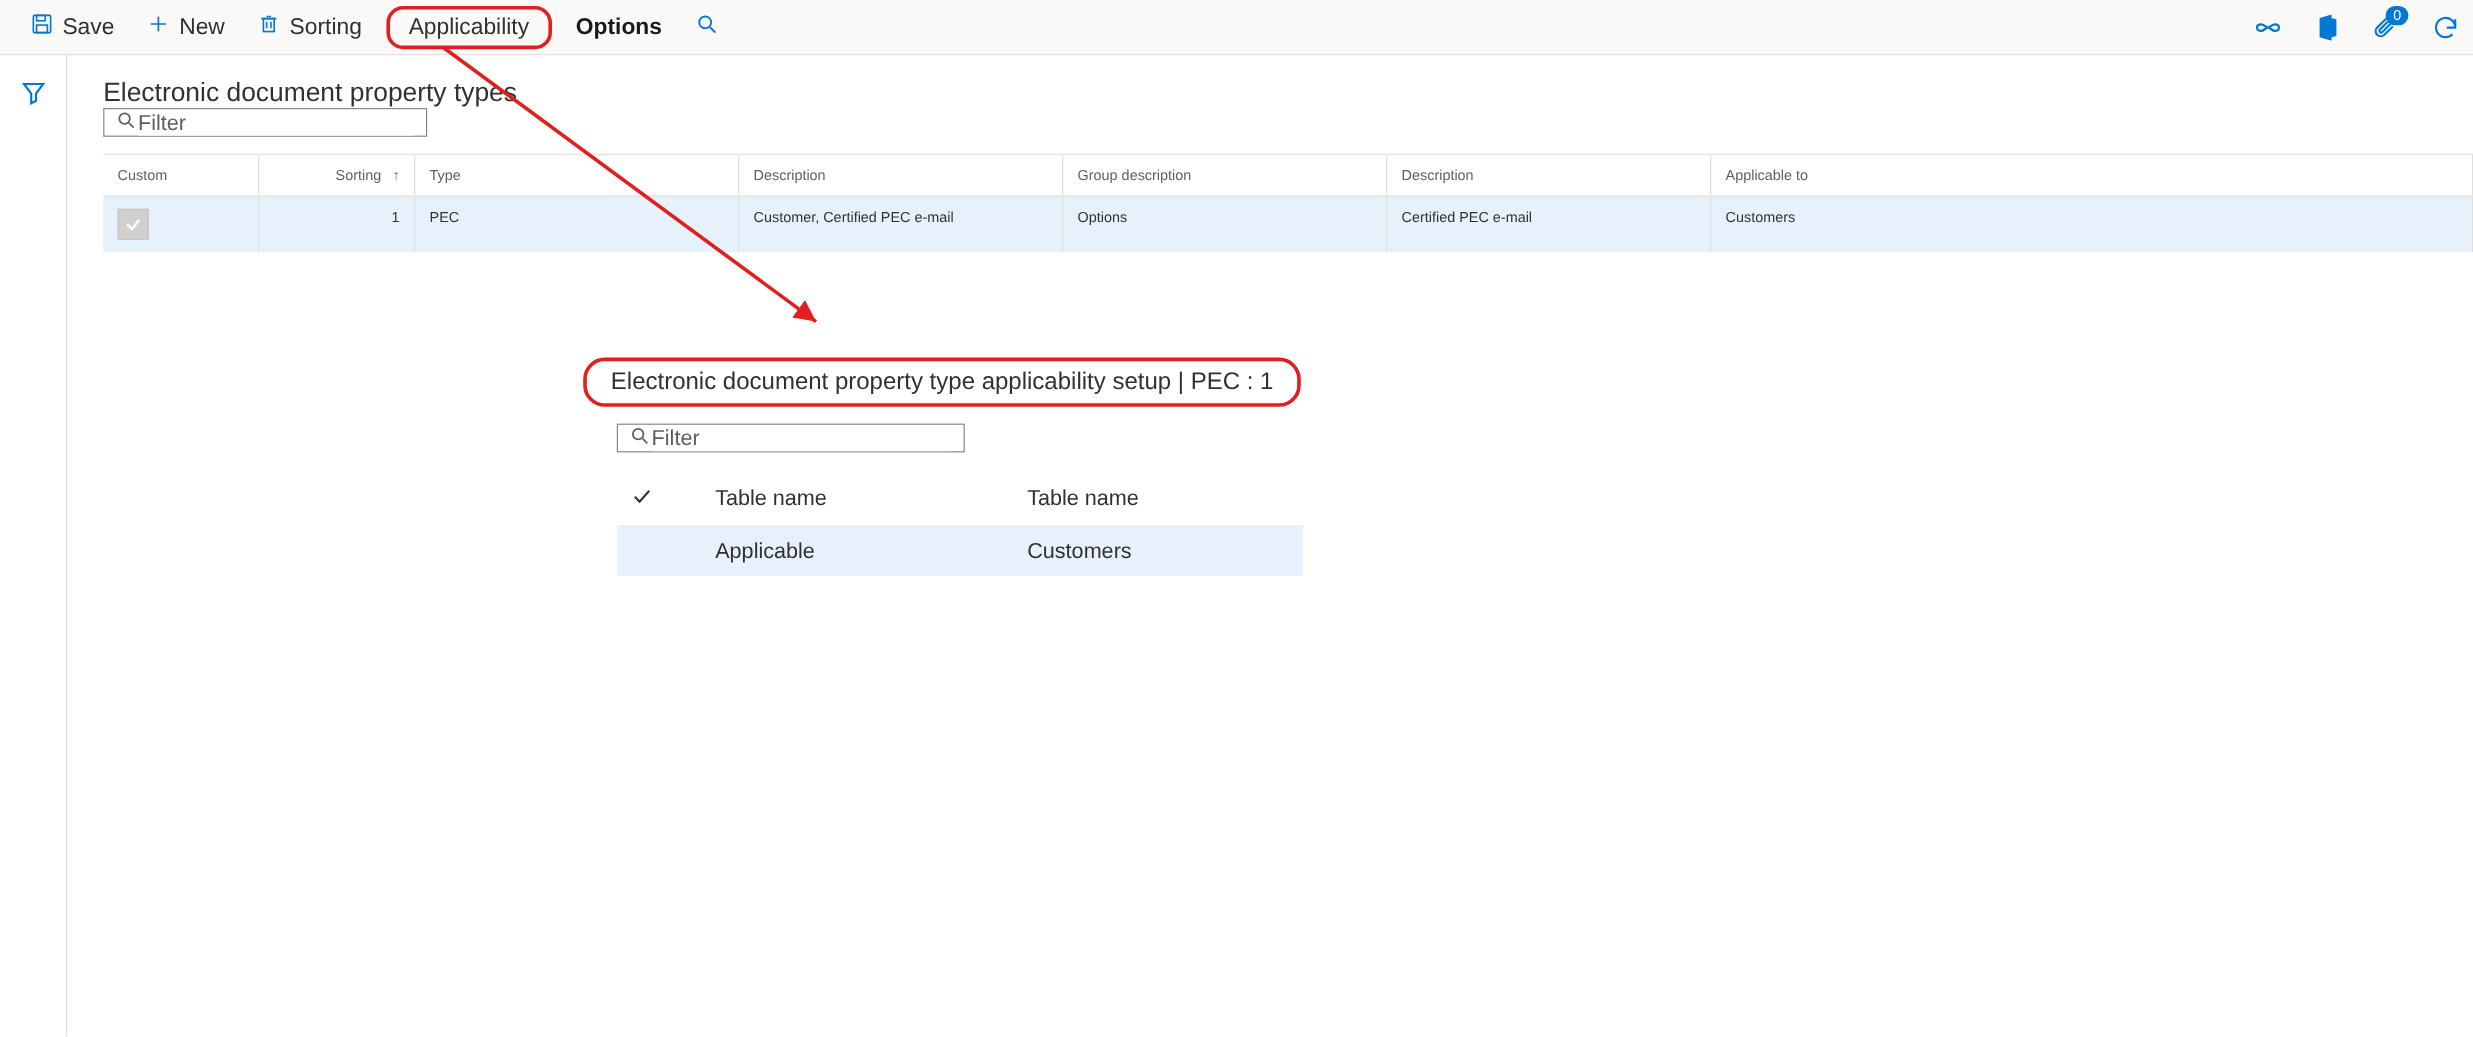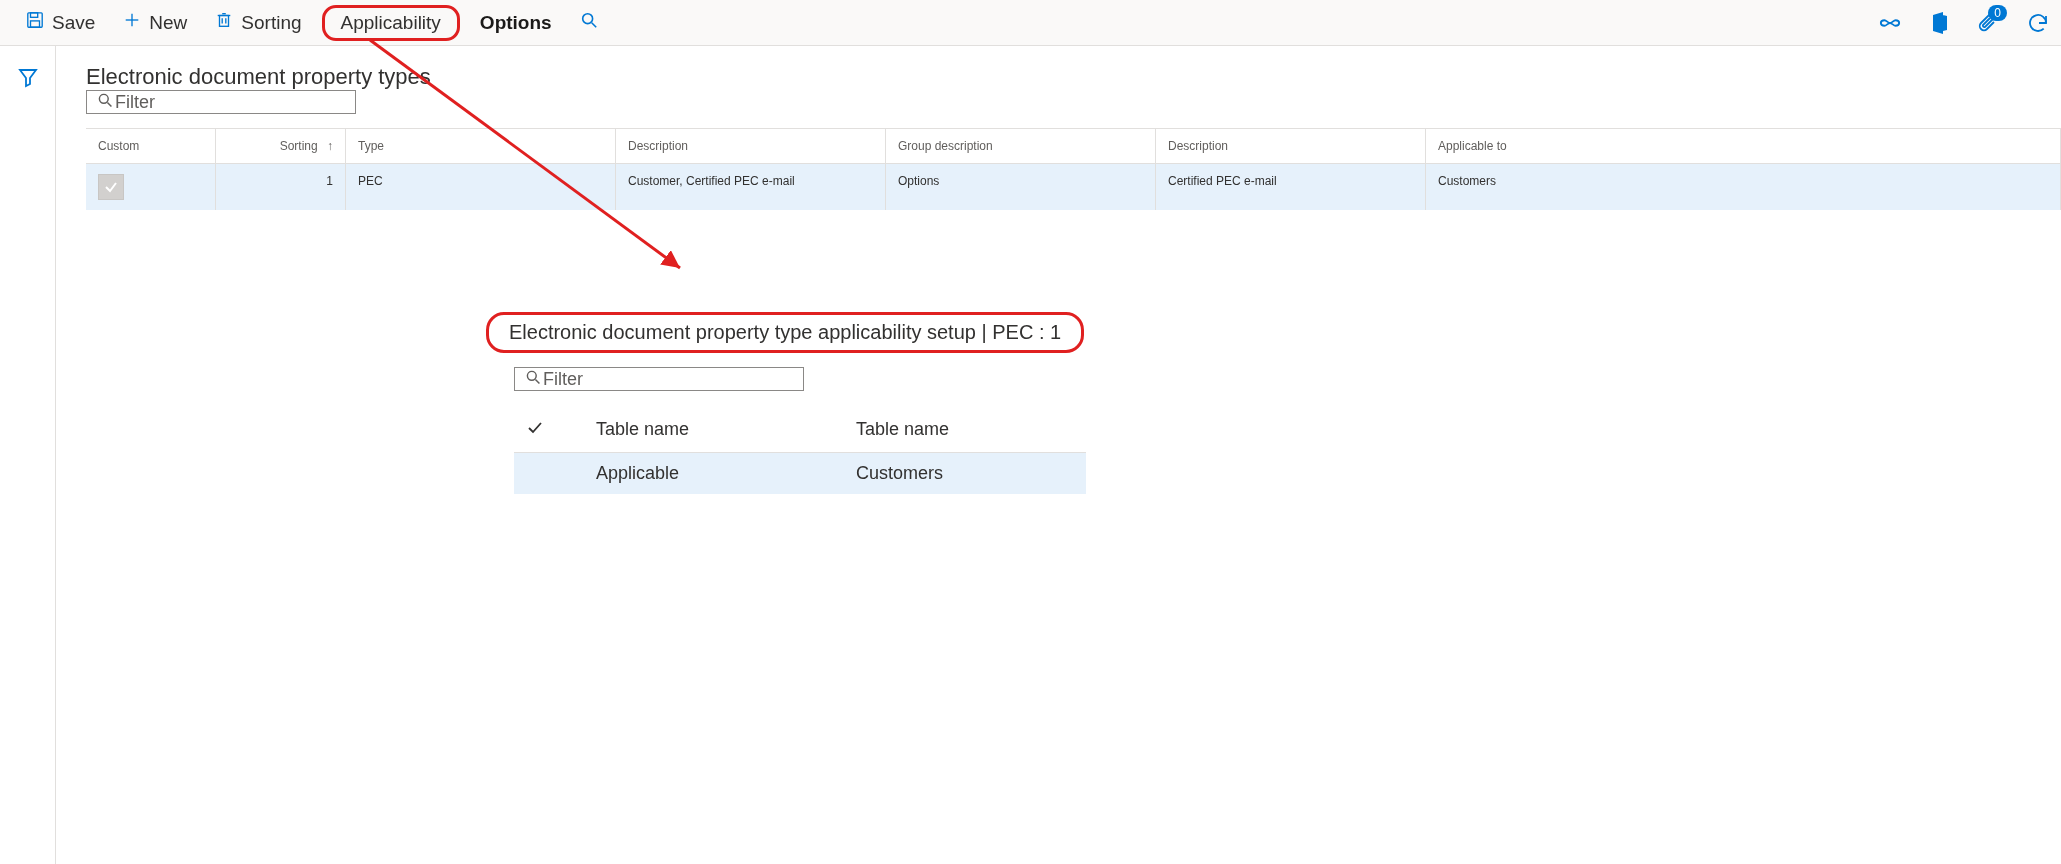--- a/index.html
+++ b/index.html
@@ -124,21 +124,21 @@
 
 .row-check {
   width: 26px; height: 26px; border: 1px solid #c8c6c4;
   background: #d2d0ce; display:inline-flex; align-items:center; justify-content:center;
 }
 .row-check svg { stroke: #fff; }
 
 .callout {
   position: absolute;
   left: 430px;
-  top: 266px;
+  top: 252px;
   width: 600px;
 }
 .callout-title-wrap {
   border: 3px solid #e02020;
   border-radius: 18px;
   padding: 6px 20px;
   display: inline-block;
   font-size: 20px;
   margin-bottom: 10px;
 }

